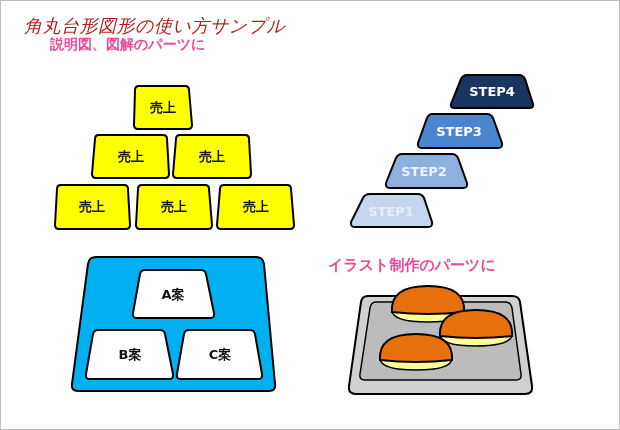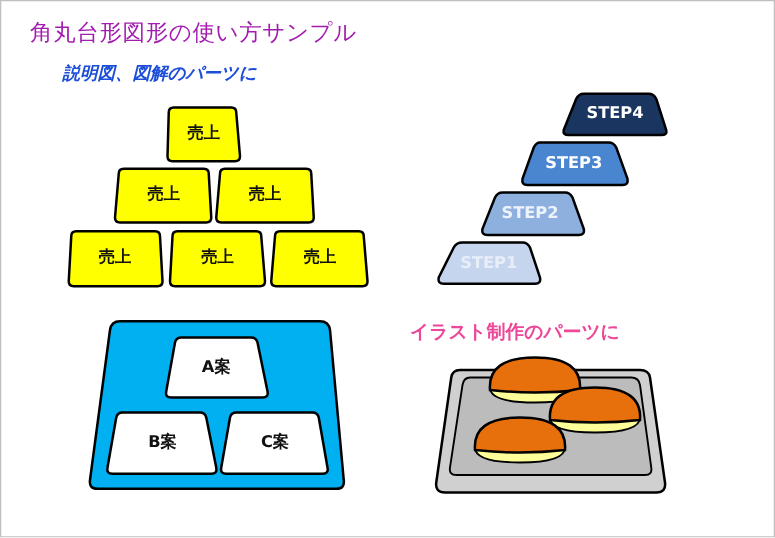--- a/index.html
+++ b/index.html
@@ -1,19 +1,19 @@
 <!DOCTYPE html>
 <html><head>
 <meta charset="utf-8">
 <style>
   html, body { margin: 0; padding: 0; background: #ffffff; }
   body { width: 620px; height: 430px; position: relative; overflow: hidden; font-family: "DejaVu Sans", sans-serif; }
   .frame { position: absolute; left: 0; top: 0; width: 618px; height: 428px; border: 1px solid #bfbfbf; background: #fff; }
-  .title { position: absolute; left: 24px; top: 14px; font-size: 18px; color: #a21caf; letter-spacing: 0.5px; }
-  .subtitle { position: absolute; left: 50px; top: 50px; font-size: 14px; font-weight: bold; color: #1d4ed8; font-style: italic; }
+  .title { position: absolute; left: 24px; top: 14px; font-size: 18px; color: #b91c1c; letter-spacing: 0.5px; font-style: italic; }
+  .subtitle { position: absolute; left: 50px; top: 36px; font-size: 14px; font-weight: bold; color: #ec4899; }
   .subtitle2 { position: absolute; left: 328px; top: 256px; font-size: 15px; font-weight: bold; color: #ec4899; }
   svg.canvas { position: absolute; left: 0; top: 0; }
   .lbl { font-family: "DejaVu Sans", sans-serif; font-weight: bold; text-anchor: middle; dominant-baseline: central; }
 </style>
 </head>
 <body>
 
 <div class="frame"></div>
 <div class="title">角丸台形図形の使い方サンプル</div>
 <div class="subtitle">説明図、図解のパーツに</div>

